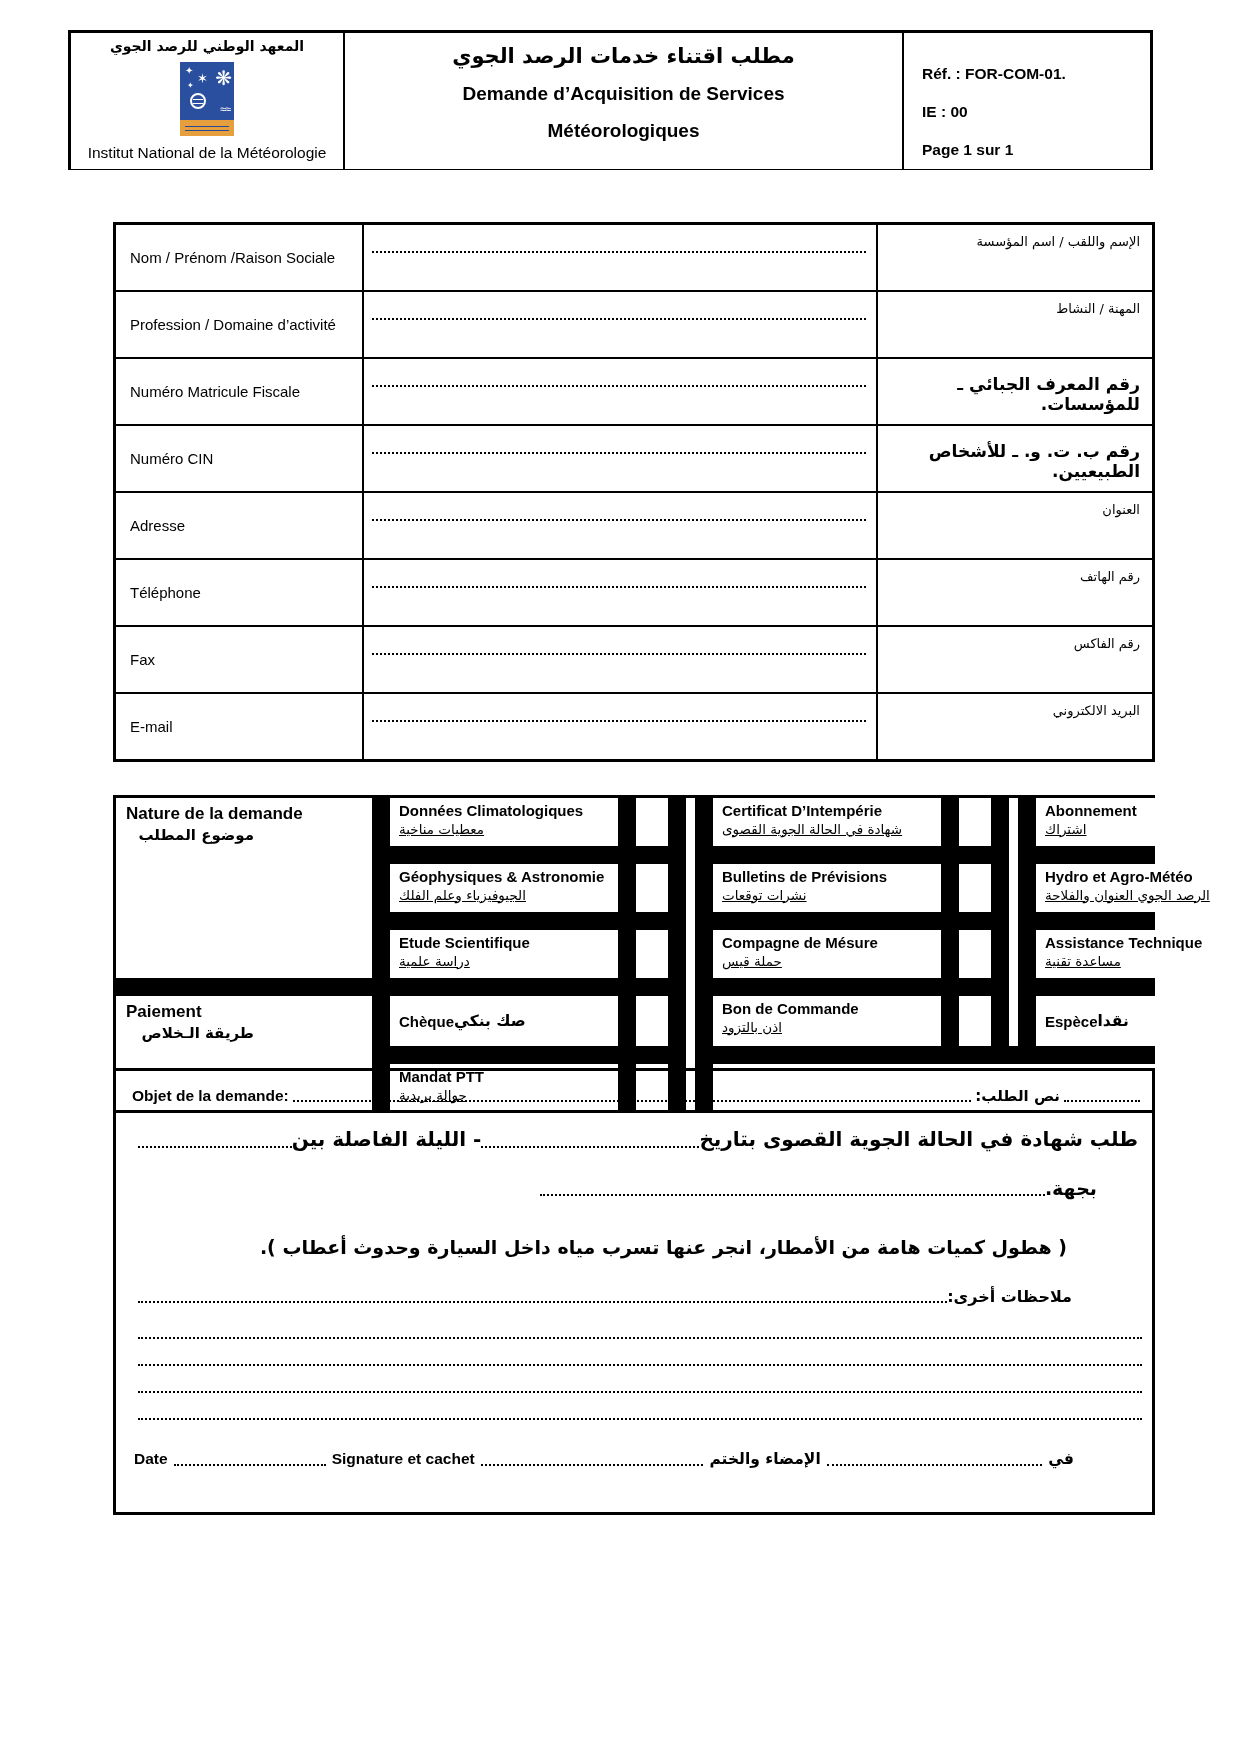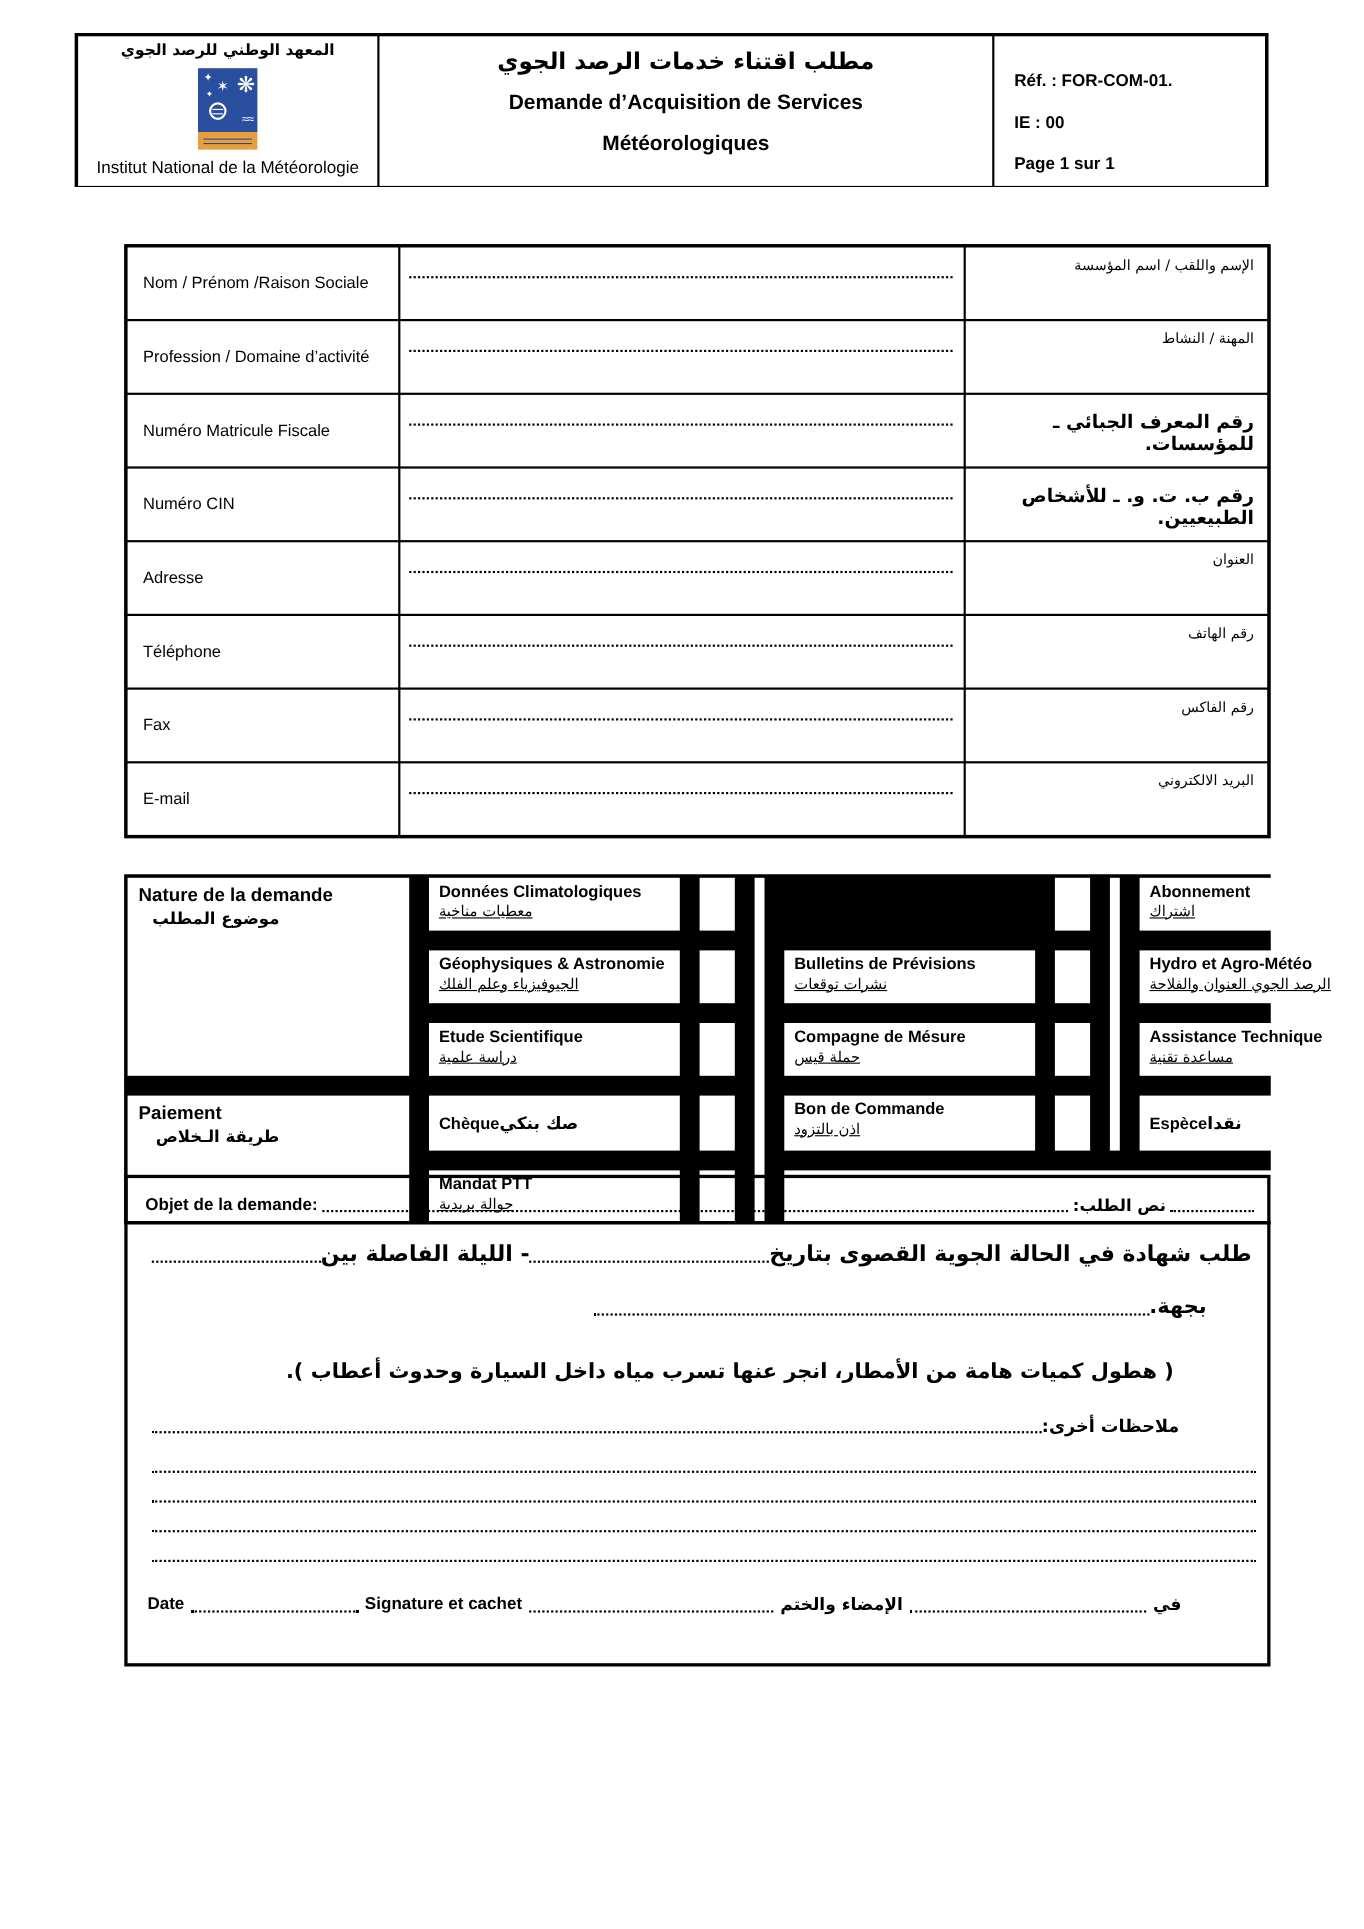--- a/index.html
+++ b/index.html
@@ -181,20 +181,24 @@
     <div class="cell nhdr" style="grid-column:1;grid-row:4 / span 2;">
       <span class="t1">Paiement</span>
       <span class="t2 ar" dir="rtl">طريقة الـخلاص</span>
     </div>
 
     <div class="cell nlabel" style="grid-column:2;grid-row:1;">
       <span class="lfr">Données Climatologiques</span>
       <span class="lar ar" dir="rtl">معطيات مناخية</span>
     </div>
     <div class="cell chk" style="grid-column:3;grid-row:1;"></div>
+    <div class="cell nlabel" style="grid-column:5;grid-row:1;">
+      <span class="lfr">Certificat  D’Intempérie</span>
+      <span class="lar ar" dir="rtl">شهادة في الحالة الجوية القصوى</span>
+    </div>
     <div class="cell chk" style="grid-column:6;grid-row:1;"></div>
     <div class="cell nlabel" style="grid-column:8;grid-row:1;">
       <span class="lfr">Abonnement</span>
       <span class="lar ar" dir="rtl">اشتراك</span>
     </div>
     <div class="cell chk" style="grid-column:9;grid-row:1;"></div>
 
     <div class="cell nlabel" style="grid-column:2;grid-row:2;">
       <span class="lfr">Géophysiques &amp; Astronomie</span>
       <span class="lar ar" dir="rtl">الجيوفيزياء وعلم الفلك</span>

